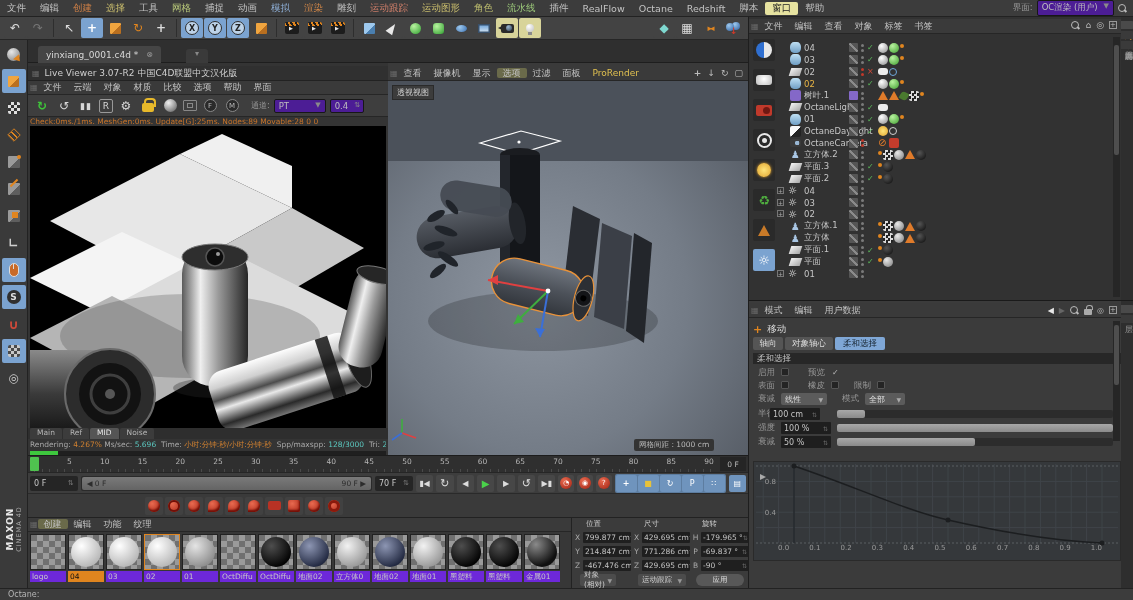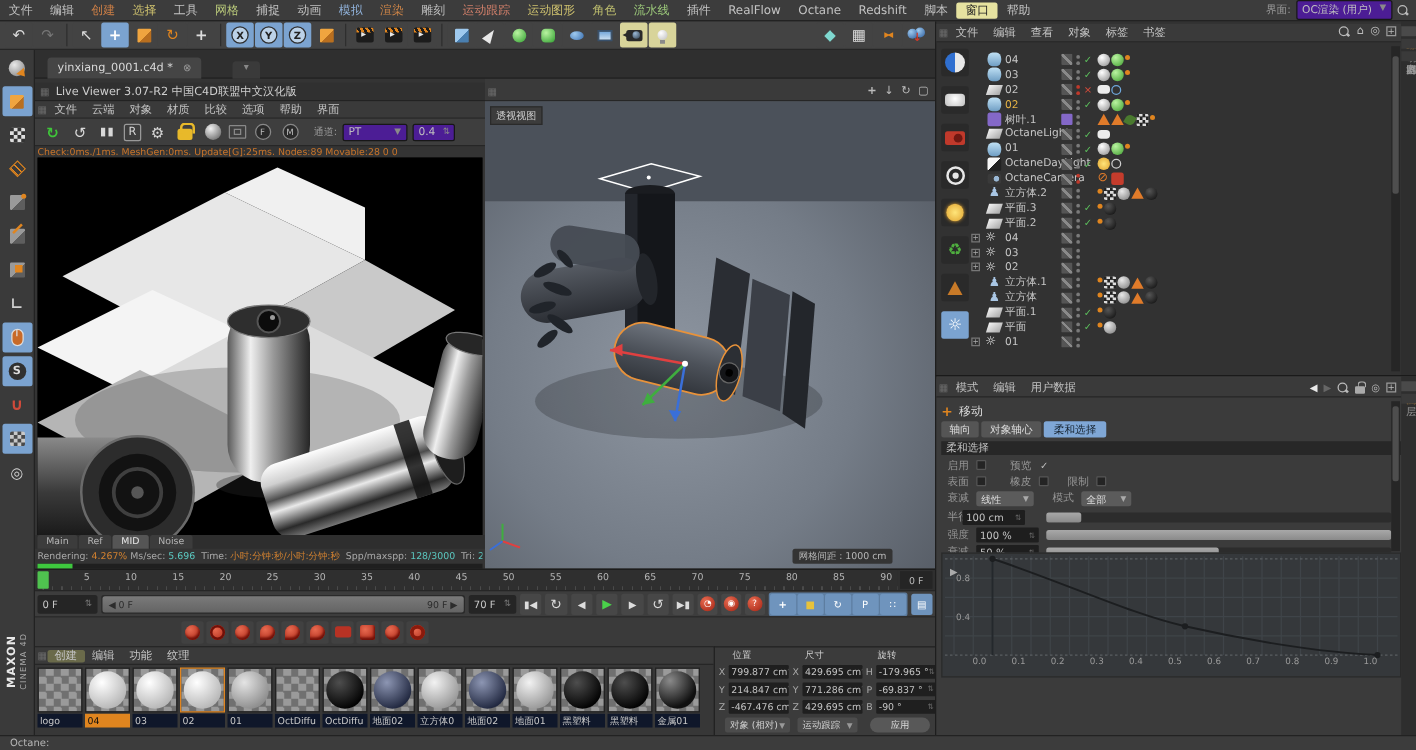--- a/index.html
+++ b/index.html
@@ -144,21 +144,21 @@
 .mat{width:36px}
 .mthumb{width:36px;height:36px;background:conic-gradient(#9a9a9a 0 25%,#707070 0 50%,#9a9a9a 0 75%,#707070 0) 0 0/12px 12px;position:relative;border:1px solid #222}
 .mthumb.selfr{border:1.5px solid #e0851f}
 .mball2{position:absolute;inset:2px;border-radius:50%}
 .bW{background:radial-gradient(circle at 35% 30%,#fff,#b8b8b8 75%)}
 .bWd{background:radial-gradient(circle at 35% 30%,#e4e4e4,#8f8f8f 75%)}
 .bK{background:radial-gradient(circle at 35% 30%,#4e4e4e,#030303 75%)}
 .bN{background:radial-gradient(circle at 35% 30%,#8d96b3,#222941 75%)}
 .bL{background:radial-gradient(circle at 35% 30%,#f2f2f2,#9a9a9a 75%)}
 .bM{background:radial-gradient(circle at 30% 25%,#8a8a8a,#101010 70%)}
-.mname{height:11px;font-size:7.5px;color:#c8c8c8;overflow:hidden;white-space:nowrap;padding:1px 2px;background:#0f172a;margin-top:1px}
+.mname{height:11px;font-size:7.5px;color:#c8c8c8;overflow:hidden;white-space:nowrap;padding:1px 2px;background:#6d28d9;margin-top:1px}
 .mname.sel{background:#e0851f;color:#111}
 
 #coords{left:571px;top:517px;width:177px;height:71px;background:#3b3b3b;border-top:1px solid #222;border-left:1px solid #222;font-size:7.5px}
 #coords .hrow{position:absolute;left:0;top:1px;width:177px;display:flex;color:#cfcfcf}
 #coords .hrow span{width:58px;padding-left:14px}
 .crow{position:absolute;display:flex;gap:2px;align-items:center}
 .crow .axl{width:7px;color:#aaa;text-align:center}
 .cbox{width:48px;height:11px;background:#1f1f1f;border-radius:1px;color:#c4c4c4;display:flex;align-items:center;justify-content:space-between;padding:0 2px;white-space:nowrap;overflow:hidden}
 .cbox .sp{color:#6a6a6a;font-size:6px}
 .cdrop{position:absolute;height:12px;background:#4c4c4c;border-radius:2px;color:#d0d0d0;font-size:7.5px;display:flex;align-items:center;justify-content:space-between;padding:0 4px}
@@ -536,20 +536,21 @@
     
   </div>
   <div id="lvprog">
       <div class="fill"></div>
     </div>
 </div>
 
 <div class="abs" id="vp">
   <div class="mrow">
       <span class="hdl">▦</span>
+    <div class="hm"><span>查看</span><span>摄像机</span><span>显示</span><span>选项</span><span>过滤</span><span>面板</span><span>ProRender</span></div>
     <span style="margin-left:auto"></span>
     <span class="vpic" style="font-weight:bold">+</span>
     <span class="vpic">↓</span>
     <span class="vpic">↻</span>
     <span class="vpic">▢</span>
   </div>
   <div id="vpscene">
     <svg width="360" height="374" viewBox="0 0 360 374">
       <defs>
         <radialGradient id="vpbg" cx="42%" cy="58%" r="75%">
@@ -871,21 +872,21 @@
         <span class="sp">⇅</span>
       </span>
     </div>
   <div class="crow" style="left:120px;top:42px">
       <span class="axl">B</span>
       <span class="cbox">
         <span>-90 °</span>
         <span class="sp">⇅</span>
       </span>
     </div>
-  <span class="cdrop" style="left:8px;top:56px;width:52px">
+  <span class="cdrop" style="left:8px;top:56px;width:36px">
       <span>对象 (相对)</span>
       <span class="ar" style="font-size:6px;color:#999">▼</span>
     </span>
   <span class="cdrop" style="left:66px;top:56px;width:48px">
       <span>运动跟踪</span>
       <span class="ar" style="font-size:6px;color:#999">▼</span>
     </span>
   <span class="capply" style="left:124px;top:56px;width:48px">应用</span>
 </div>
 
@@ -1287,21 +1288,21 @@
     <span class="al" style="left:0;width:26px">衰减</span>
     <span class="vbox" style="left:32px;width:50px">
         <span>50 %</span>
         <span class="sp">⇅</span>
       </span>
     <span class="slide" style="left:88px;width:276px">
         <span class="sf" style="width:50%;display:block"></span>
       </span>
   </div>
 
-  <div id="curve" style="top:141px">
+  <div id="curve" style="top:160px">
     <svg width="366" height="98" viewBox="0 0 366 98">
       <g stroke="#3f4449" stroke-width="1">
         <line x1="40" y1="2" x2="40" y2="81"></line>
           <line x1="55.4" y1="2" x2="55.4" y2="81"></line>
           <line x1="70.8" y1="2" x2="70.8" y2="81"></line>
           <line x1="86.2" y1="2" x2="86.2" y2="81"></line>
           <line x1="101.6" y1="2" x2="101.6" y2="81"></line>
           <line x1="117" y1="2" x2="117" y2="81"></line>
           <line x1="132.4" y1="2" x2="132.4" y2="81"></line>
           <line x1="147.8" y1="2" x2="147.8" y2="81"></line>

